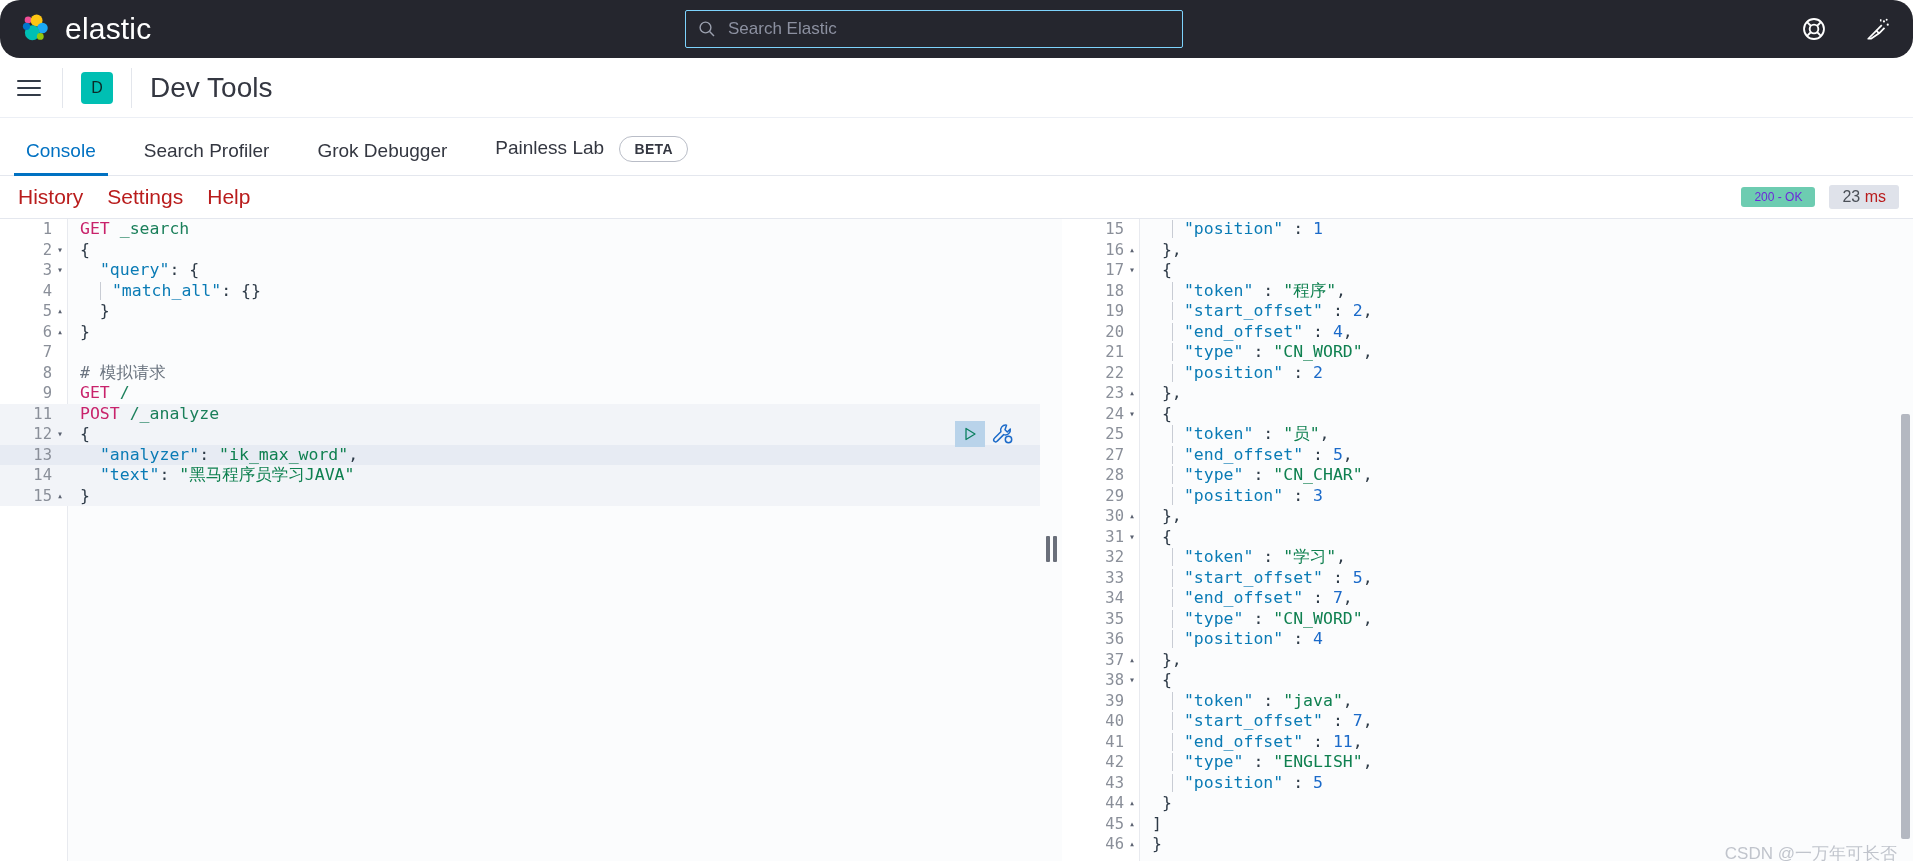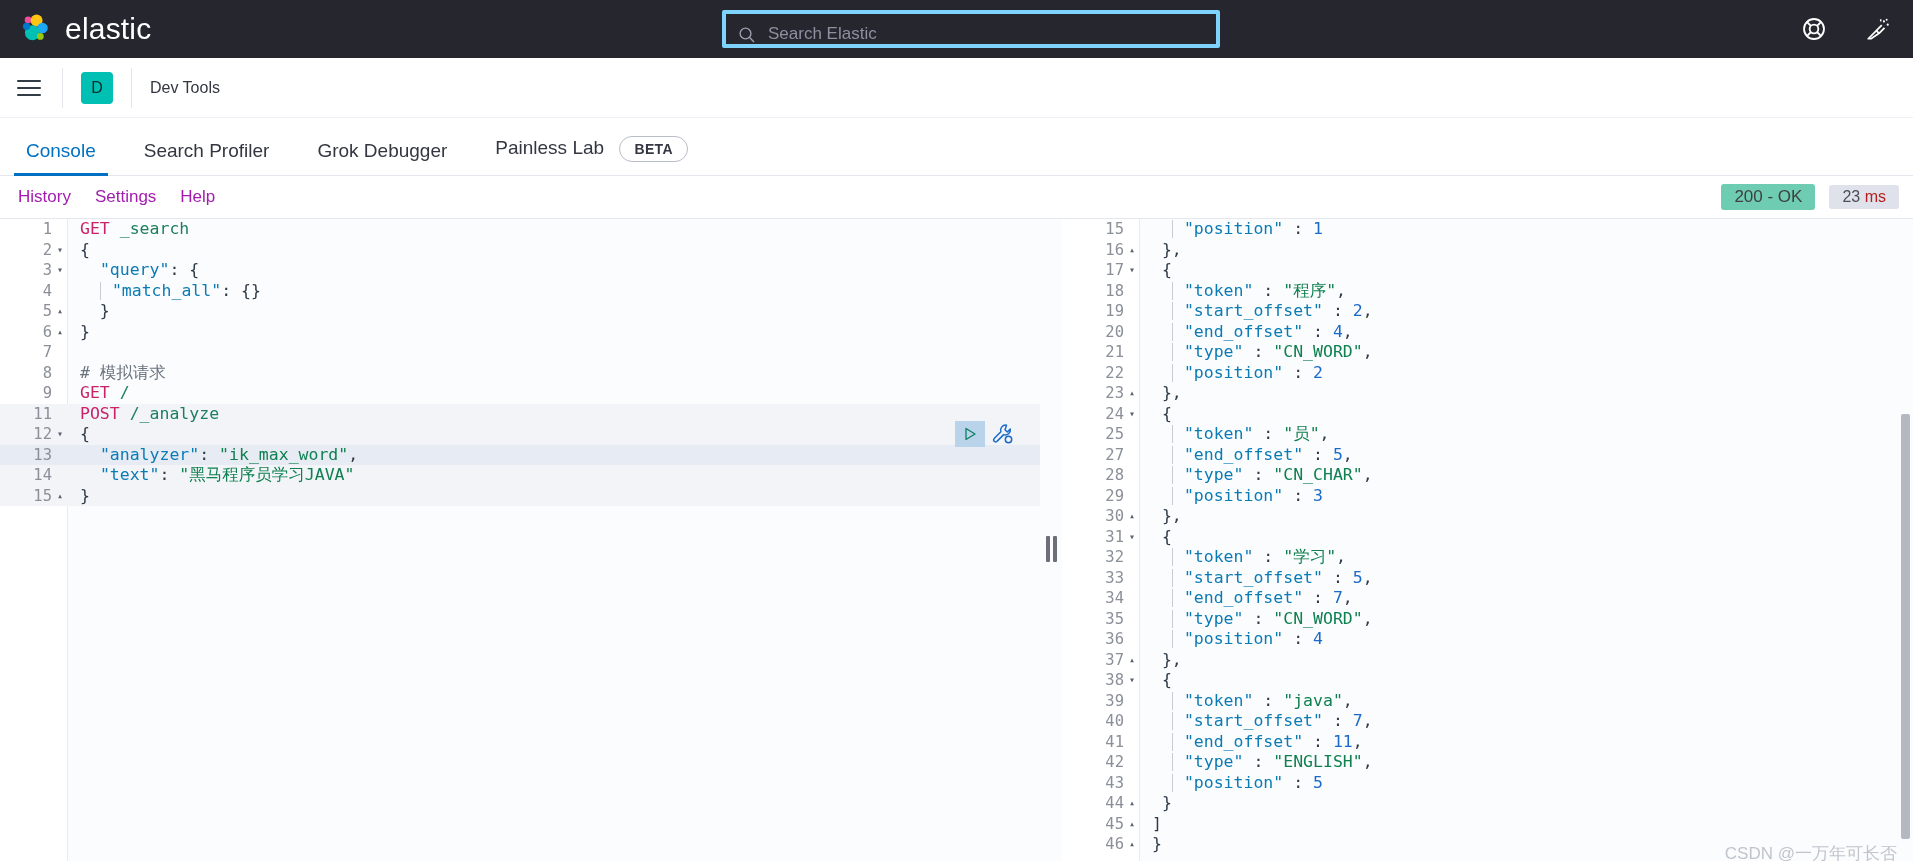--- a/index.html
+++ b/index.html
@@ -10,42 +10,43 @@
     overflow: hidden;
   }
 
   
   .topbar {
     height: 58px;
     background: #25262e;
     display: flex;
     align-items: center;
     position: relative;
+    border-radius: 20px;
   }
   .brand {
     display: flex; align-items: center; gap: 13px;
     padding-left: 18px;
   }
   .elastic-logo { width: 34px; height: 34px; position: relative; display:block; }
   .brand-name {
     color: #ffffff;
     font-size: 30px;
     letter-spacing: 0.2px;
     font-weight: 400;
     line-height: 1;
   }
   .global-search {
     position: absolute;
-    left: 722px;
+    left: 685px;
     width: 498px;
     height: 38px;
     background: #25262e;
-    border: 4px solid #7dd3fc;
+    border: 1px solid #7dd3fc;
     border-radius: 2px;
-    display: flex; align-items: flex-end;
+    display: flex; align-items: center;
     padding: 0 12px; gap: 12px;
   }
   .global-search input {
     flex: 1; background: transparent; border: none; outline: none;
     color: #d4dae5; font-size: 17px;
     font-family: "Liberation Sans", sans-serif;
   }
   .global-search input::placeholder { color: #8c90a0; }
   .topbar-right {
     position: absolute; right: 22px; top: 0; height: 58px;
@@ -68,21 +69,21 @@
   }
   .hamburger span { display:block; height: 2px; background: #333b47; border-radius:1px;}
   .vsep { width: 1px; height: 40px; background: #e3e6ec; margin: 0 18px; }
   .space-badge {
     width: 32px; height: 32px; border-radius: 4px;
     background: #00bfb3; color: #0b2b28;
     display: flex; align-items: center; justify-content: center;
     font-size: 16px; font-weight: 400; cursor: pointer;
   }
   .breadcrumb-title {
-    font-size: 16px; color: #343741; font-weight: 400;
+    font-size: 28px; color: #343741; font-weight: 400;
   }
 
   
   .tabs {
     height: 58px;
     display: flex; align-items: flex-end;
     padding-left: 14px;
     border-bottom: 1px solid #e4e7ee;
     background: #fff;
   }
@@ -107,28 +108,28 @@
     vertical-align: middle;
   }
 
   
   .subnav {
     height: 42px; display: flex; align-items: center;
     padding-left: 18px; gap: 24px;
     position: relative;
     background: #fff;
   }
-  .subnav-link { font-size: 17px; color: #a21caf; cursor: pointer; }
+  .subnav-link { font-size: 21px; color: #b91c1c; cursor: pointer; }
   .status-group {
     position: absolute; right: 14px; top: 50%; transform: translateY(-50%);
     display: flex; align-items: center; gap: 14px;
   }
   .badge-ok {
-    background: #6dccb1; color: #404040;
-    font-size: 17px; padding: 3px 13px; border-radius: 3px;
+    background: #6dccb1; color: #6d28d9;
+    font-size: 12px; padding: 3px 13px; border-radius: 3px;
   }
   .badge-time {
     background: #dfe2ea; color: #4a4f57;
     font-size: 16px; padding: 3px 13px; border-radius: 3px;
   }
   .badge-time .unit { color: #b91c1c; }
 
   
   .console {
     position: relative;

